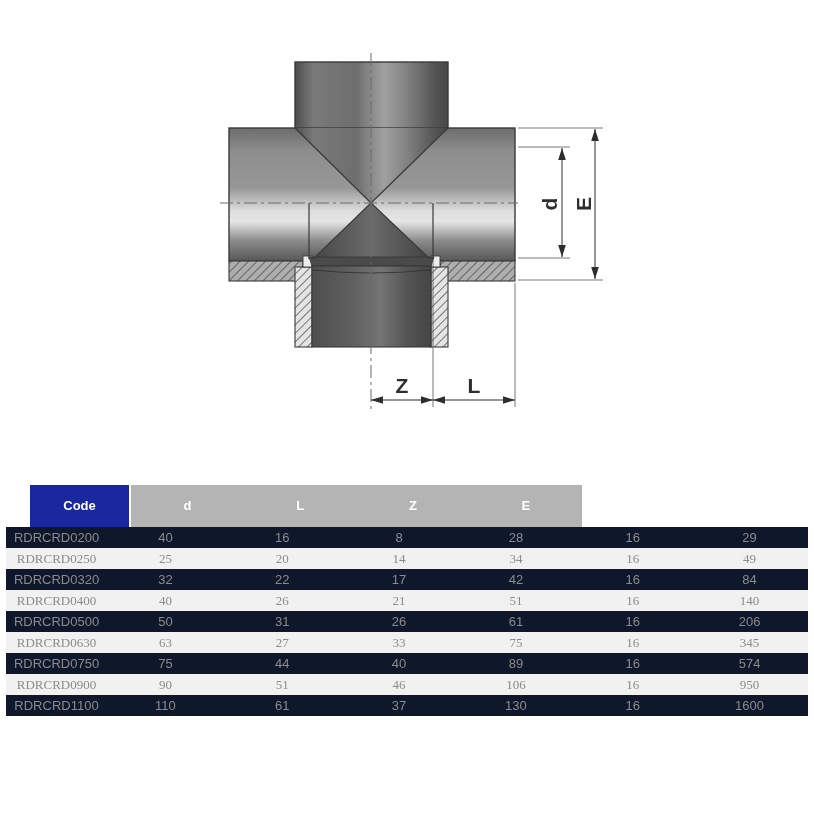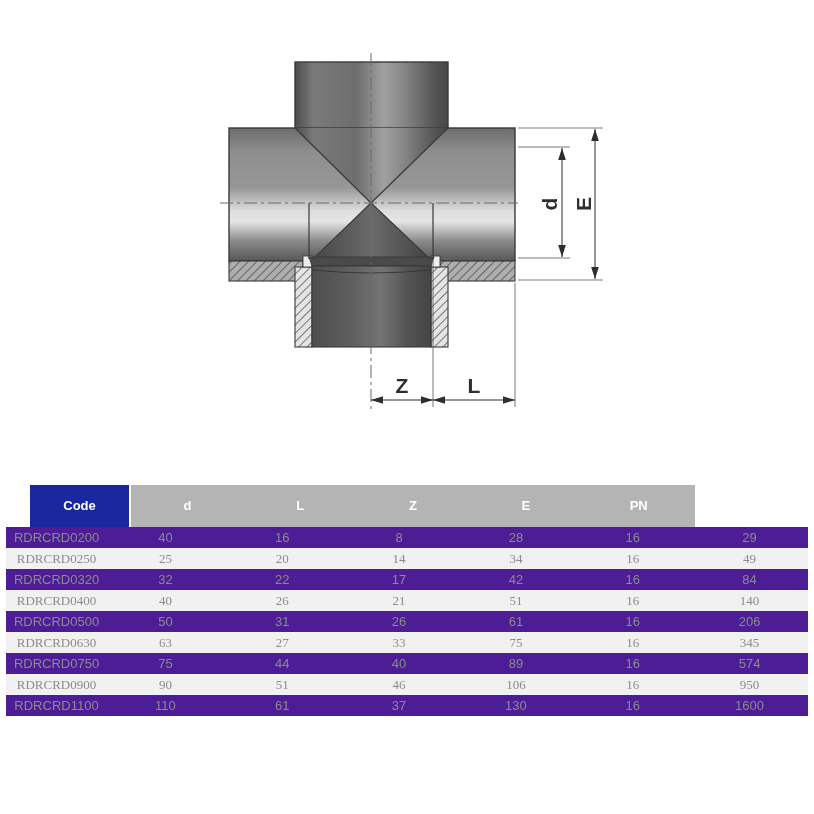--- a/index.html
+++ b/index.html
@@ -15,21 +15,21 @@
     position:absolute;left:6px;top:485px;width:802px;
     font-size:13px;color:var(--row-text,#8B8B8B);
   }
   .thead{display:grid;grid-template-columns:101px repeat(6,1fr);height:42px;padding-left:24px;}
   .th{
     background:var(--head-bg,#B4B4B4);color:var(--head-text,#fff);
     font-weight:bold;display:flex;flex-direction:column;
     align-items:center;justify-content:center;line-height:1.25;
   }
   .th-code{background:var(--code-bg,#19289F);border-right:2px solid #fff;}
-  .tbody .tr{display:grid;grid-template-columns:101px repeat(6,1fr);height:21px;background:#4c1d95;}
+  .tbody .tr{display:grid;grid-template-columns:101px repeat(6,1fr);height:21px;background:#0f172a;}
   .tbody .tr.alt{background:var(--row-alt,#F1F1F1);font-family:Liberation Serif, serif;}
   .td{display:flex;align-items:center;justify-content:center;white-space:nowrap;}
 </style>
 </head>
 <body>
 
 <svg id="drawing" viewBox="0 0 814 460">
   <defs>
     <linearGradient id="gradVert" x1="0" y1="0" x2="0" y2="1">
       <stop offset="0" stop-color="#6d6d6d"></stop>
@@ -138,23 +138,20 @@
       </div>
       <div class="th">
         <div>L</div>
       </div>
       <div class="th">
         <div>Z</div>
       </div>
       <div class="th">
         <div>E</div>
       </div>
-      <div class="th">
-        <div>PN</div>
-      </div>
     </div>
   <div class="tbody">
       <div class="tr">
         <div class="td td-code">RDRCRD0200</div>
         <div class="td">40</div>
         <div class="td">16</div>
         <div class="td">8</div>
         <div class="td">28</div>
         <div class="td">16</div>
         <div class="td">29</div>

